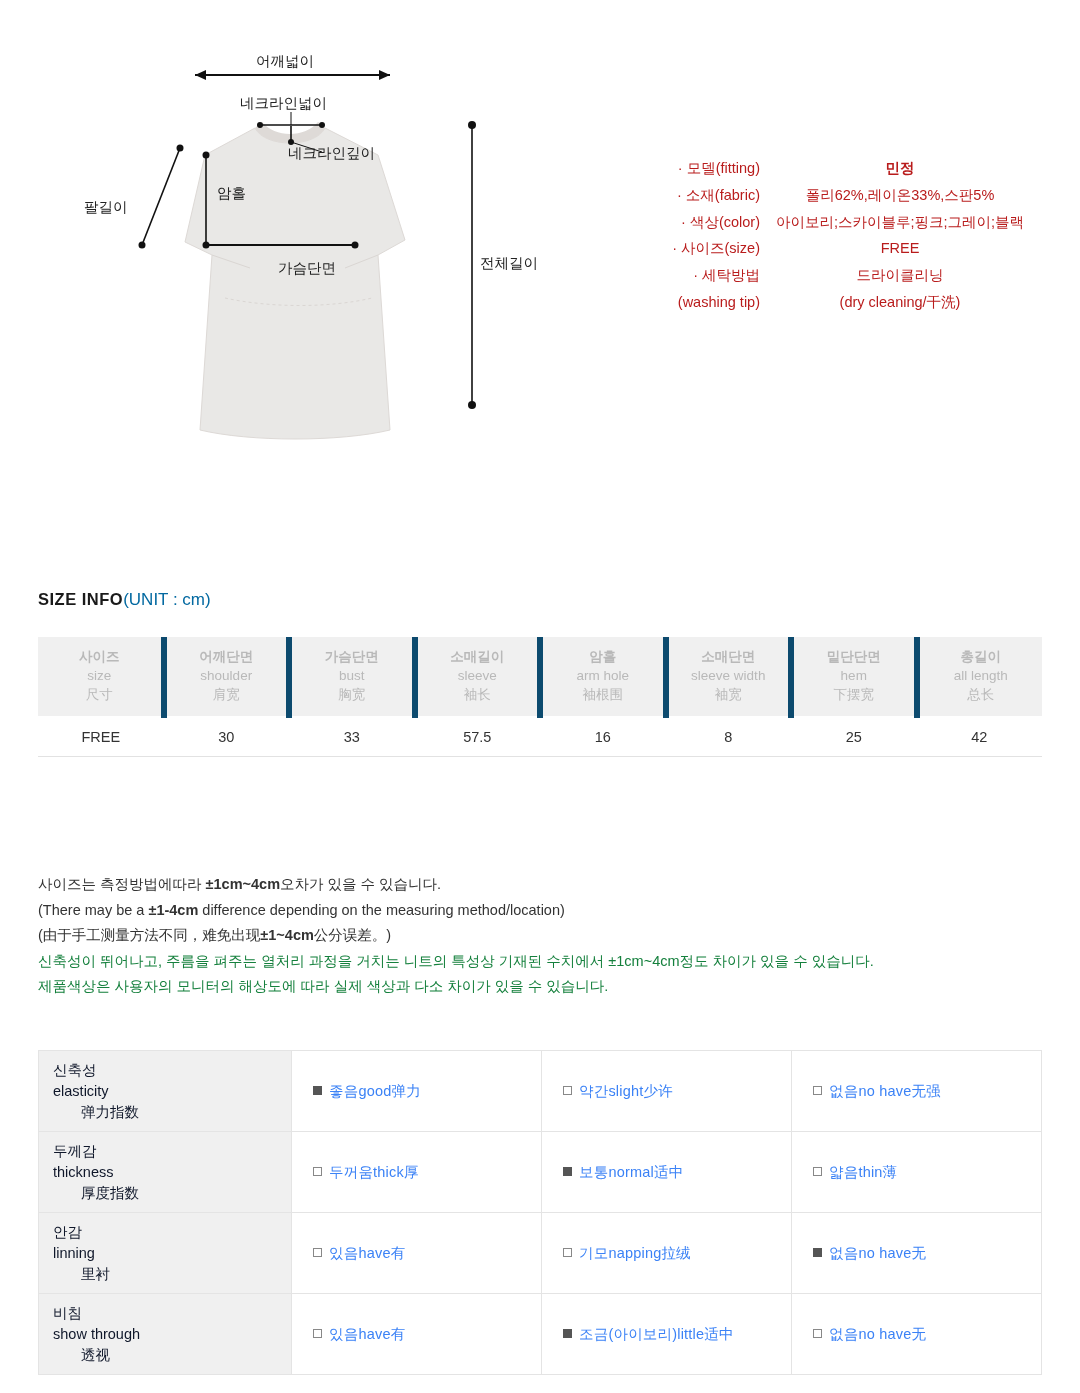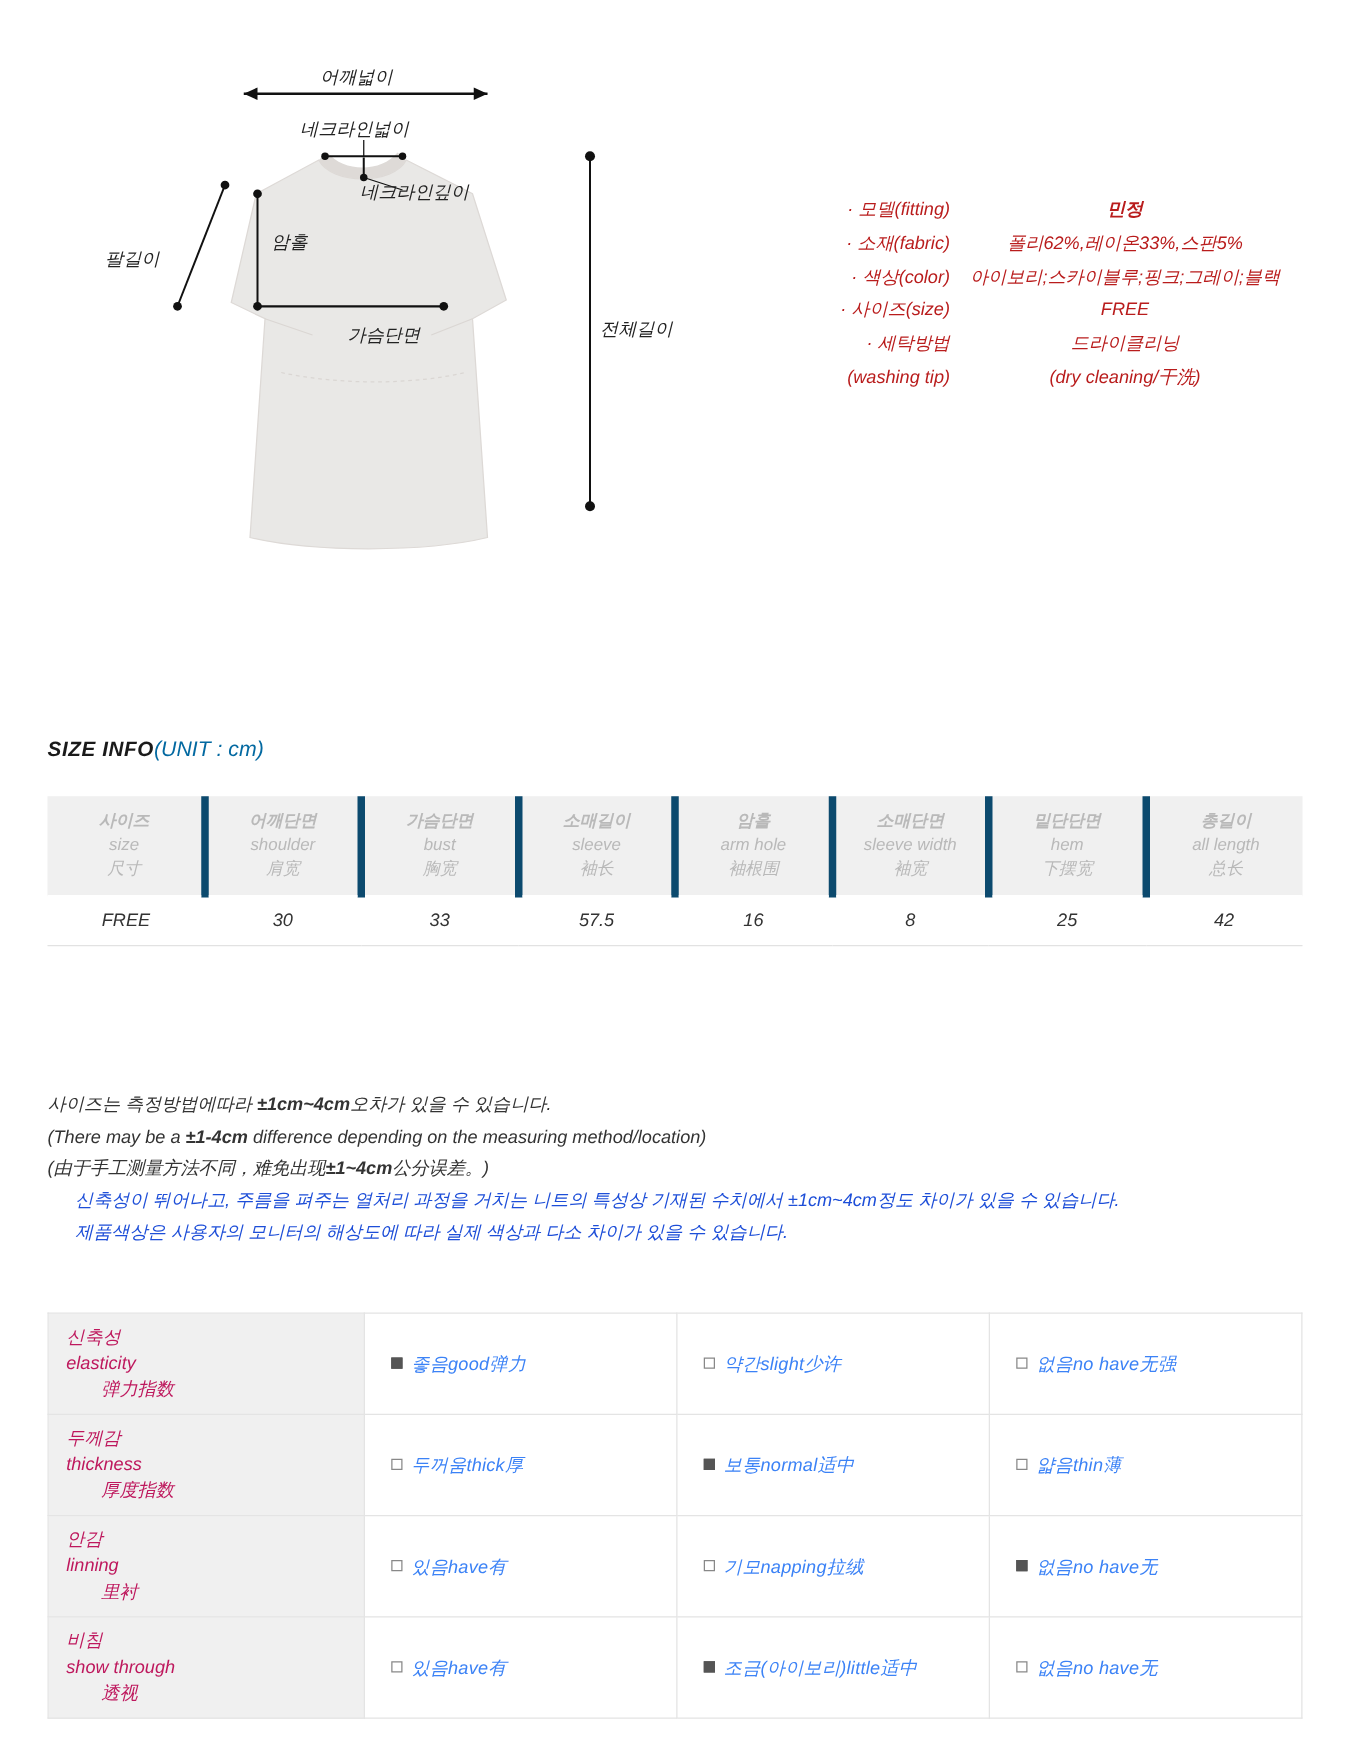--- a/index.html
+++ b/index.html
@@ -3,21 +3,21 @@
 <meta charset="utf-8">
 <style>
   * { box-sizing: border-box; }
   html, body {
     margin: 0; padding: 0;
     width: 1080px; height: 1393px;
     background: #ffffff;
     font-family: "Liberation Sans", sans-serif;
     color: #222;
   }
-  .page { position: relative; width: 1080px; height: 1393px; overflow: hidden; font-style: italic; }
+  .page { position: relative; width: 1080px; height: 1393px; overflow: hidden; }
 
   
   .diagram-section {
     position: relative;
     width: 1080px;
     height: 500px;
   }
   .shirt-svg { position: absolute; left: 60px; top: 30px; }
 
   .spec-list {
@@ -76,39 +76,39 @@
   
   .notes {
     position: absolute;
     left: 38px; top: 872px;
     width: 1000px;
     font-size: 14.5px;
     color: #333;
     line-height: 25.5px;
   }
   .notes b { font-weight: bold; }
-  .notes .n-gray { color: #1d4ed8; margin-left: 22px; }
+  .notes .n-gray { color: #15803d; }
 
   
   table.prop-table {
     position: absolute;
     left: 38px; top: 1050px;
     width: 1004px;
     border-collapse: collapse;
     table-layout: fixed;
   }
   table.prop-table td {
     border: 1px solid #e4e4e4;
     height: 81px;
     vertical-align: middle;
     font-size: 14.5px;
   }
   td.prop-head {
     background: #f0f0f0;
-    color: #be185d;
+    color: #0f172a;
     border: 1px solid #ffffff;
     border-left: none;
     padding-left: 14px;
     font-size: 14px;
     line-height: 21px;
     width: 253px;
   }
   td.prop-head .hl1 { display: block; }
   td.prop-head .hl2 { display: block; }
   td.prop-head .hl3 { display: block; margin-left: 28px; }

